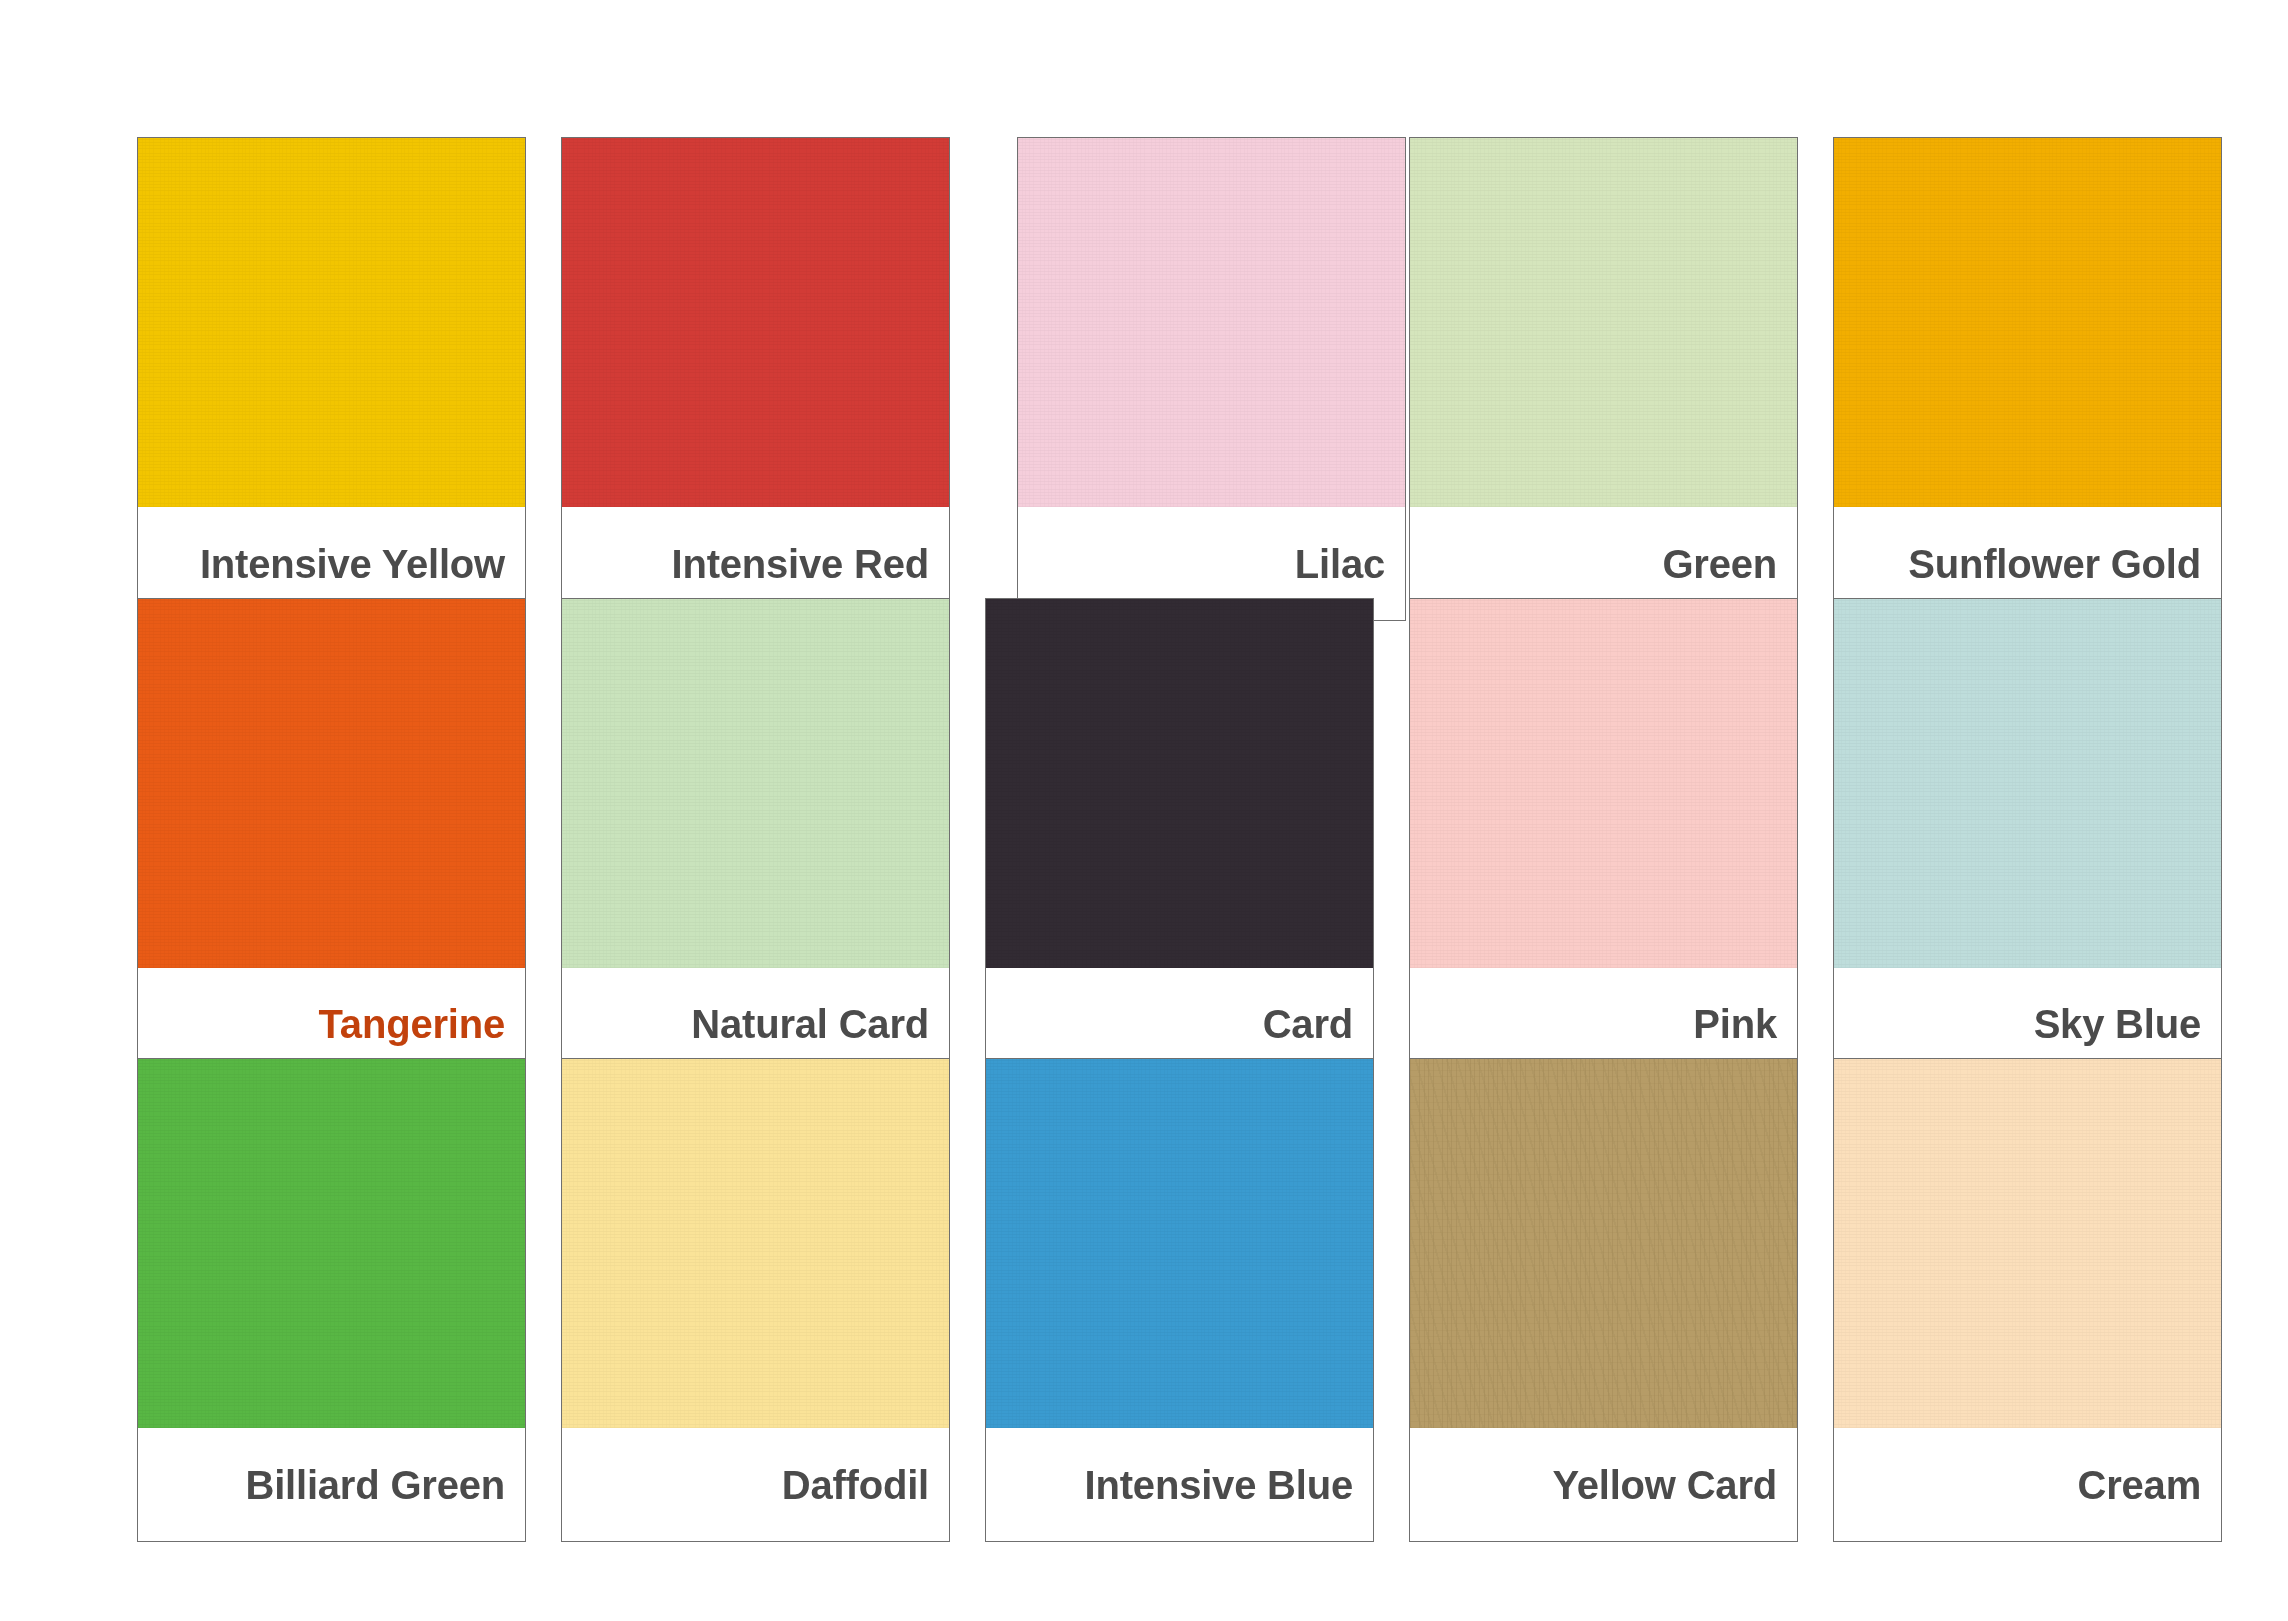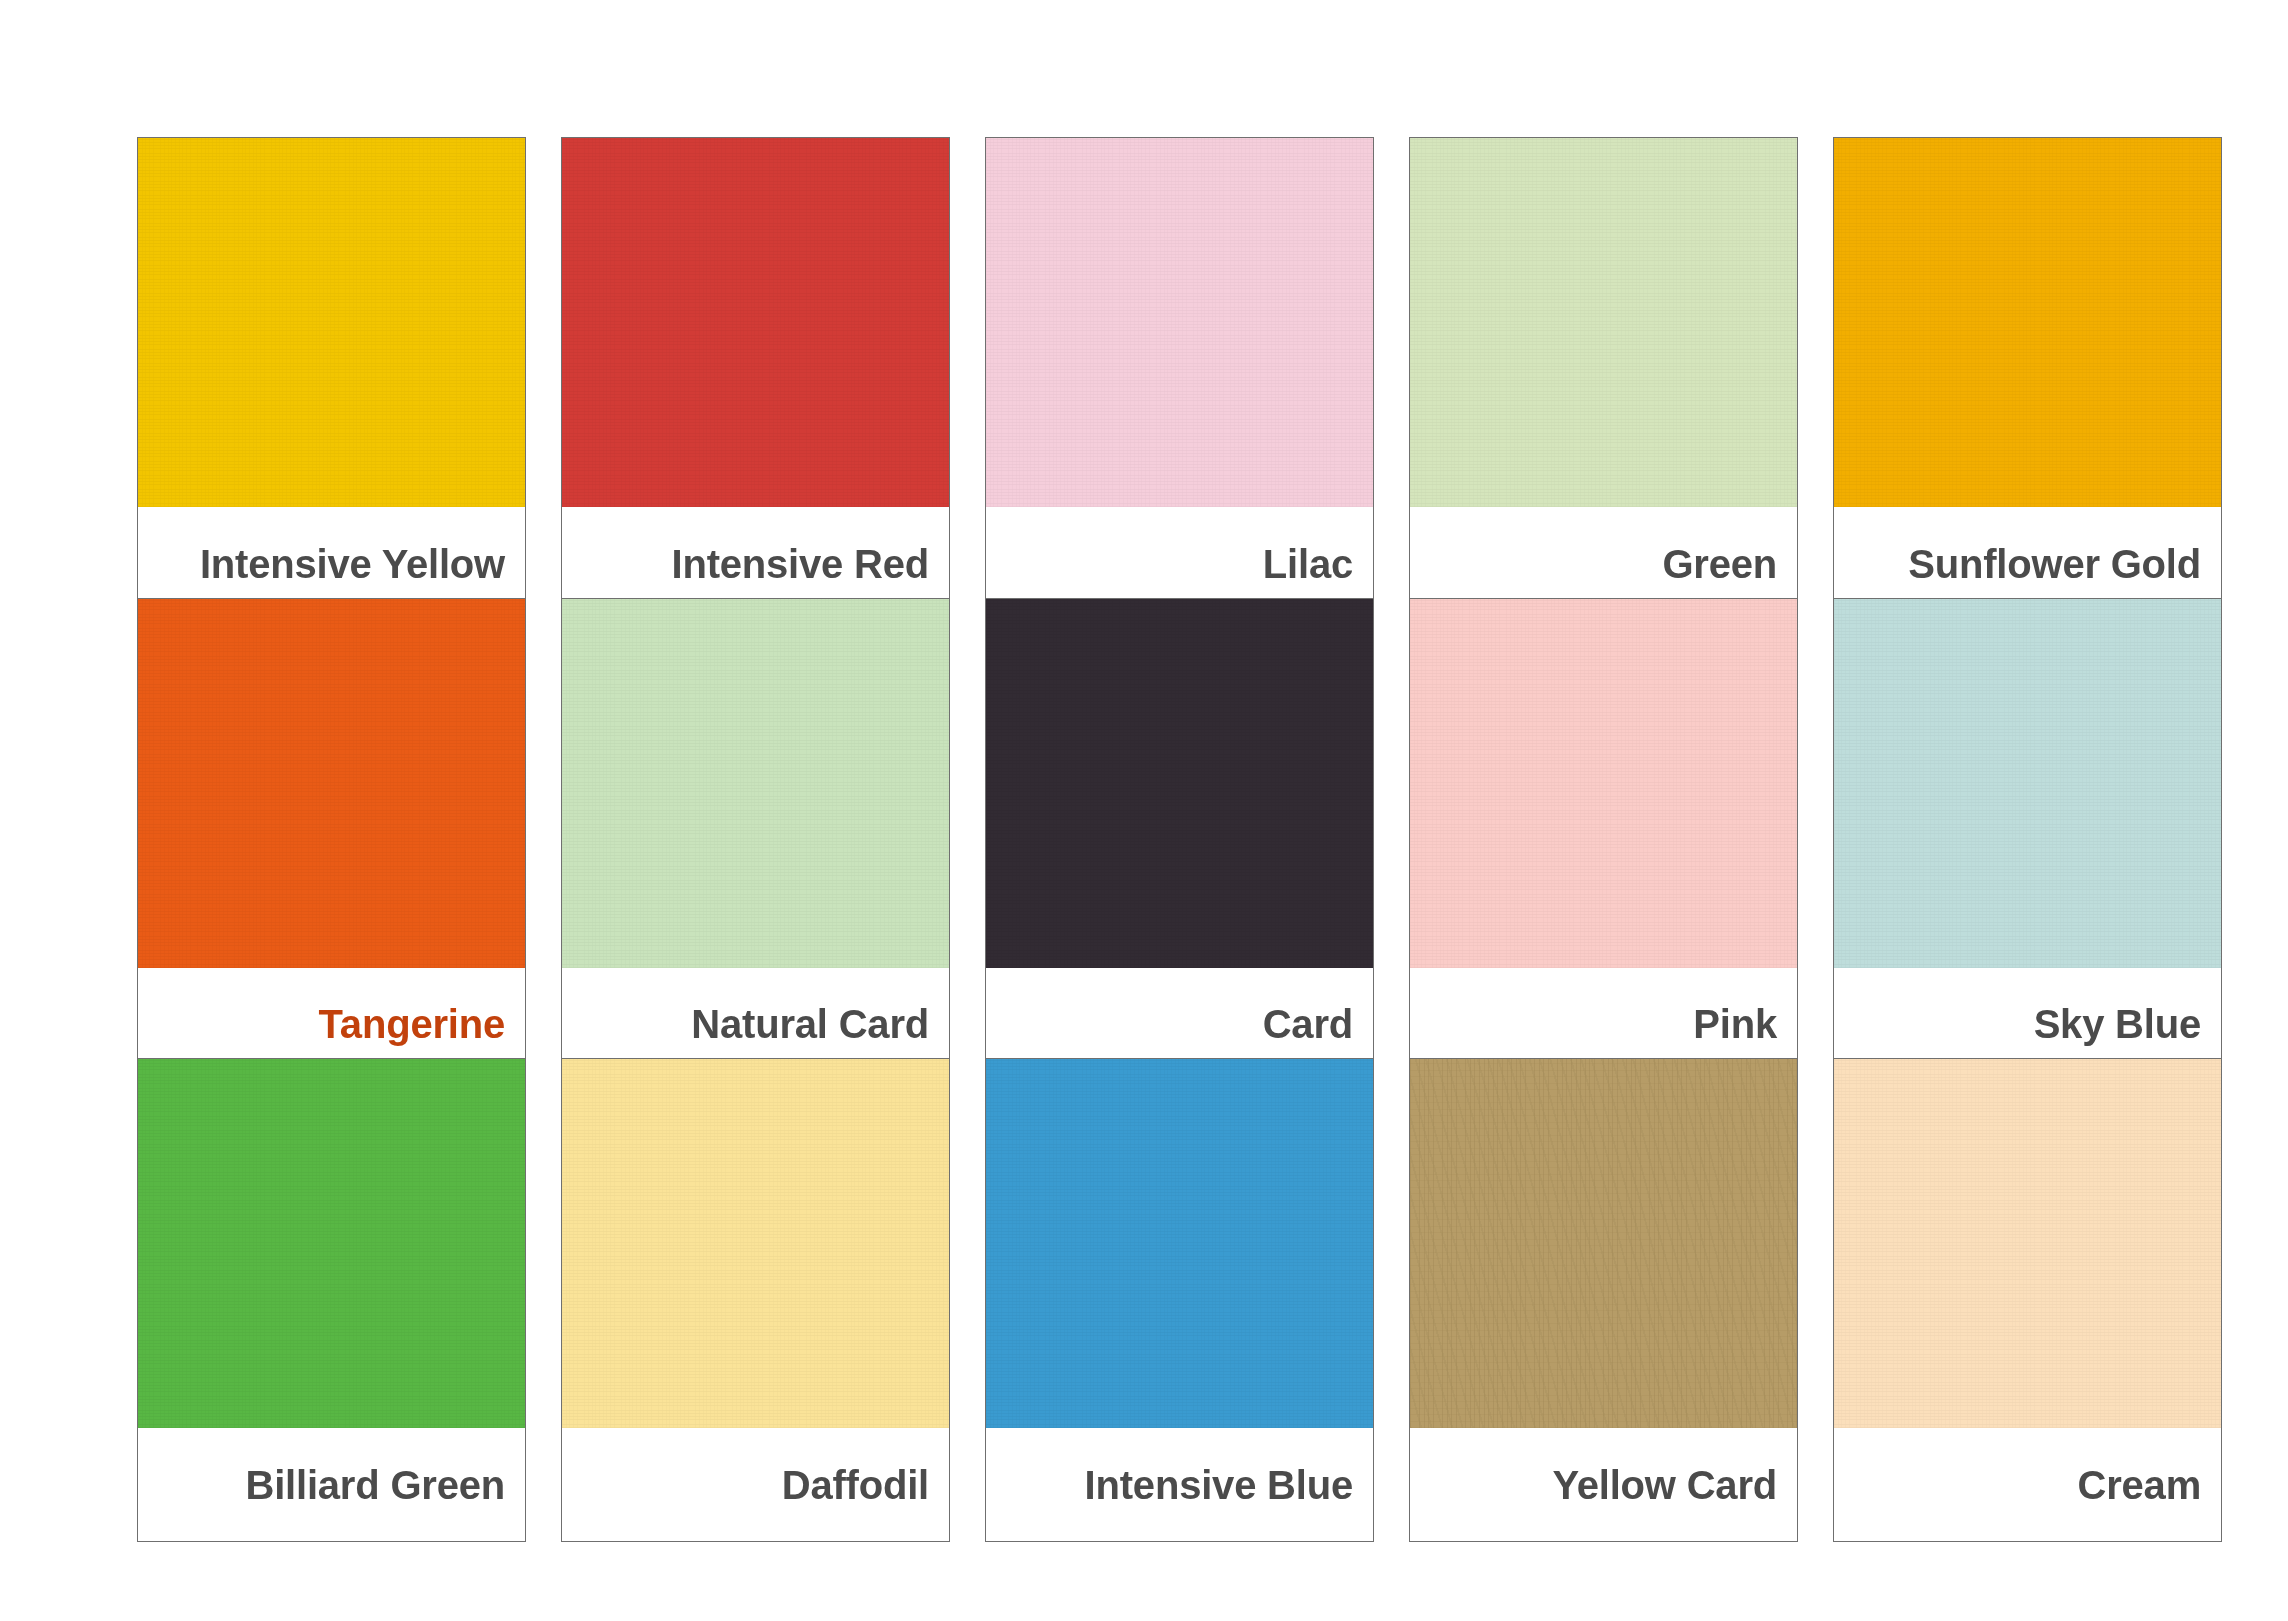--- a/index.html
+++ b/index.html
@@ -100,21 +100,21 @@
         <div class="swatch-label-strip">
           <span class="swatch-label" style="color: rgb(75, 75, 75);">Intensive Yellow</span>
         </div>
       </div>
       <div class="swatch-card" style="border-color: rgb(111, 111, 111);">
         <div class="swatch-color" style="background-color: rgb(210, 59, 54);"></div>
         <div class="swatch-label-strip">
           <span class="swatch-label" style="color: rgb(75, 75, 75);">Intensive Red</span>
         </div>
       </div>
-      <div class="swatch-card" style="border-color: rgb(111, 111, 111);">
+      <div class="swatch-card" style="border-color: rgb(111, 111, 111); margin-left: 32px;">
         <div class="swatch-color" style="background-color: rgb(245, 206, 219);"></div>
         <div class="swatch-label-strip">
           <span class="swatch-label" style="color: rgb(75, 75, 75);">Lilac</span>
         </div>
       </div>
       <div class="swatch-card" style="border-color: rgb(111, 111, 111);">
         <div class="swatch-color" style="background-color: rgb(213, 229, 188);"></div>
         <div class="swatch-label-strip">
           <span class="swatch-label" style="color: rgb(75, 75, 75);">Green</span>
         </div>

